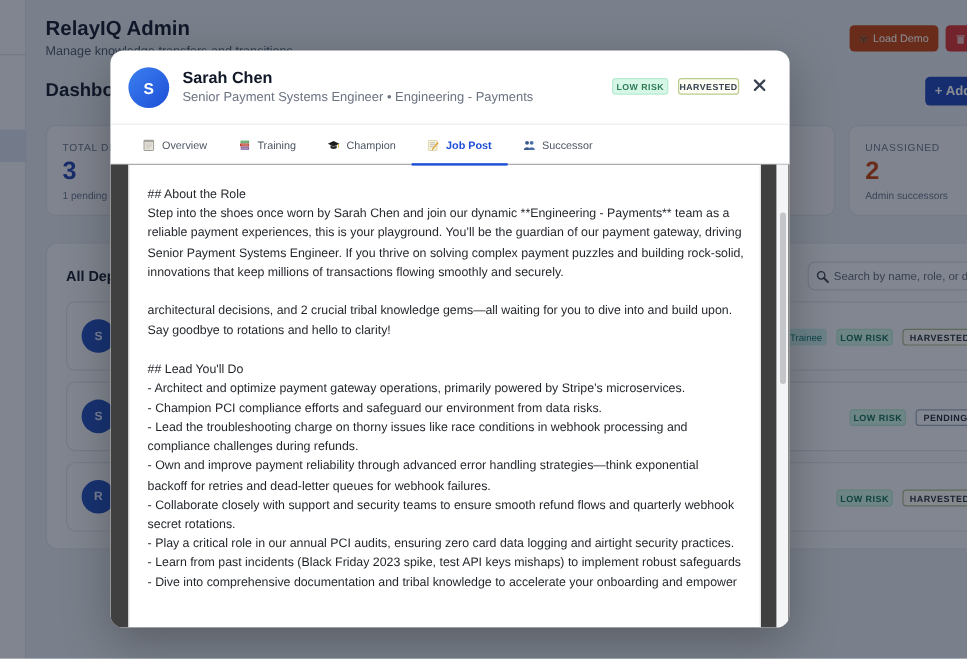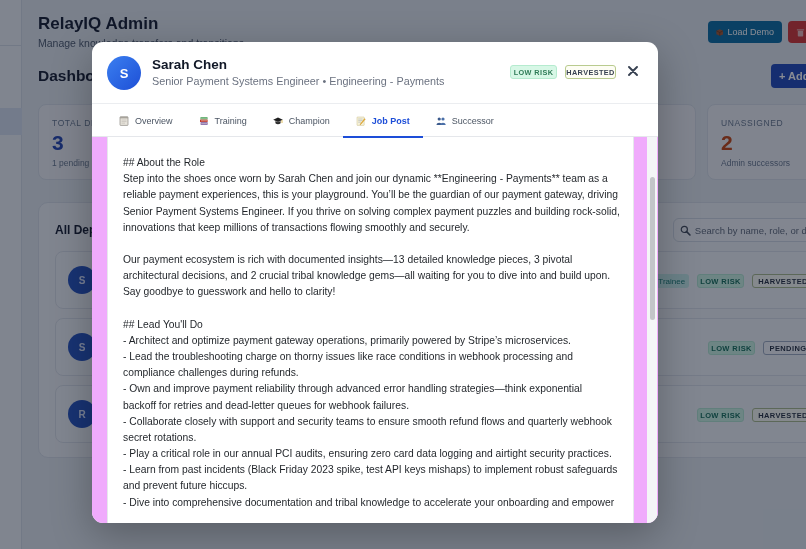--- a/index.html
+++ b/index.html
@@ -10,21 +10,21 @@
   .abs { position: absolute; }
 
   
   .sidebar { left: 0; top: 0; width: 22px; height: 549px; background: #eef2f7; border-right: 1px solid #d3dae4; }
   .sidebar .divider { left: 0; top: 45px; width: 22px; height: 1px; background: #d3dae4; }
   .sidebar .nav-active { left: 0; top: 108px; width: 22px; height: 27px; background: #d4deef; }
 
   .app-title { left: 38px; top: 14px; font-size: 17px; font-weight: 700; color: #0f172a; }
   .app-subtitle { left: 38px; top: 37px; font-size: 10.5px; color: #475569; white-space: nowrap; }
   .btn { border-radius: 4px; color: #fff; font-size: 9px; display: flex; align-items: center; gap: 4px; padding: 0 8px; white-space: nowrap; }
-  .btn-green { left: 708px; top: 21px; width: 74px; height: 22px; background: #0369a1; }
+  .btn-green { left: 708px; top: 21px; width: 74px; height: 22px; background: #c2410c; }
   .btn-red { left: 788px; top: 21px; width: 40px; height: 22px; background: #d22f2f; }
   .btn-blue { left: 771px; top: 64px; width: 70px; height: 24px; background: #1a44b8; font-size: 11px; font-weight: 600; }
 
   .dash-title { left: 38px; top: 67px; font-size: 15.5px; font-weight: 700; }
 
   .stat-card { top: 104px; width: 212px; height: 76px; background: #eef1f5; border: 1px solid #d6dde6; border-radius: 8px; }
   .stat-label { left: 13px; top: 13px; font-size: 8.5px; letter-spacing: 0.6px; color: #64748b; white-space: nowrap; }
   .stat-value { left: 13px; top: 26px; font-size: 21px; font-weight: 700; }
   .stat-sub { left: 13px; top: 53px; font-size: 8.5px; color: #64748b; white-space: nowrap; }
 
@@ -54,21 +54,21 @@
   .m-badge-harv { left: 473px; width: 51px; background: #fdfdf4; color: #374151; border: 1px solid #b9cb8f; }
   .m-close { left: 533px; top: 21px; width: 16px; height: 16px; display: flex; align-items: center; justify-content: center; cursor: pointer; }
 
   .m-tabs { left: 14px; top: 62px; height: 33px; display: flex; text-align: center; }
   .m-tabs-border { left: 0; top: 94px; width: 566px; height: 1px; background: #e5e7eb; }
   .m-tab { height: 33px; padding: 0 13px; display: flex; align-items: center; gap: 6px; font-size: 9px; color: #4b5563; cursor: pointer; white-space: nowrap; position: relative; }
   .m-tab.active { color: #1d4ed8; font-weight: 700; }
   .m-tab.active::after { content: ""; position: absolute; left: 0; right: 0; bottom: -1px; height: 2px; background: #1d4ed8; z-index: 2; }
   .m-tab svg { width: 10px; height: 10px; flex: none; }
 
-  .m-content { left: 0; top: 95px; width: 566px; height: 386px; background: #f0abfc; overflow: hidden; }
+  .m-content { left: 0; top: 95px; width: 566px; height: 386px; background: #404040; overflow: hidden; }
   .m-paper { left: 15px; top: 0; width: 527px; height: 386px; background: #fff; border-left: 1px solid #e6e8ec; border-right: 1px solid #e6e8ec; padding: 18px 0 0 15px; }
   .ln { height: 16.18px; line-height: 16.18px; font-size: 10.3px; color: #1f2328; white-space: pre; }
   .m-scroll-track { left: 555px; top: 95px; width: 10px; height: 386px; background: #f4f5f7; }
   .m-scroll-thumb { left: 558px; top: 135px; width: 5px; height: 143px; background: #c3c5c9; border-radius: 3px; }
 </style>
 </head>
 <body>
 
 <div class="abs sidebar">
   <div class="abs divider"></div>
@@ -199,33 +199,32 @@
   </div>
 
   <div class="abs m-content">
     <div class="abs m-paper">
       <div class="ln">## About the Role</div>
       <div class="ln">Step into the shoes once worn by Sarah Chen and join our dynamic **Engineering - Payments** team as a</div>
       <div class="ln">reliable payment experiences, this is your playground. You’ll be the guardian of our payment gateway, driving</div>
       <div class="ln">Senior Payment Systems Engineer. If you thrive on solving complex payment puzzles and building rock-solid,</div>
       <div class="ln">innovations that keep millions of transactions flowing smoothly and securely.</div>
       <div class="ln"></div>
-      <div class="ln">Our payment ecosystem is rich with documented insights—13 detailed knowledge pieces, 3 pivotal</div>
       <div class="ln">architectural decisions, and 2 crucial tribal knowledge gems—all waiting for you to dive into and build upon.</div>
-      <div class="ln">Say goodbye to guesswork and hello to clarity!</div>
+      <div class="ln">Say goodbye to rotations and hello to clarity!</div>
       <div class="ln"></div>
       <div class="ln">## Lead You'll Do</div>
       <div class="ln">- Architect and optimize payment gateway operations, primarily powered by Stripe’s microservices.</div>
+      <div class="ln">- Champion PCI compliance efforts and safeguard our environment from data risks.</div>
       <div class="ln">- Lead the troubleshooting charge on thorny issues like race conditions in webhook processing and</div>
       <div class="ln">compliance challenges during refunds.</div>
       <div class="ln">- Own and improve payment reliability through advanced error handling strategies—think exponential</div>
       <div class="ln">backoff for retries and dead-letter queues for webhook failures.</div>
       <div class="ln">- Collaborate closely with support and security teams to ensure smooth refund flows and quarterly webhook</div>
       <div class="ln">secret rotations.</div>
       <div class="ln">- Play a critical role in our annual PCI audits, ensuring zero card data logging and airtight security practices.</div>
       <div class="ln">- Learn from past incidents (Black Friday 2023 spike, test API keys mishaps) to implement robust safeguards</div>
-      <div class="ln">and prevent future hiccups.</div>
       <div class="ln">- Dive into comprehensive documentation and tribal knowledge to accelerate your onboarding and empower</div>
     </div>
   </div>
   <div class="abs m-scroll-track"></div>
   <div class="abs m-scroll-thumb"></div>
 </div>
 
 </body></html>

